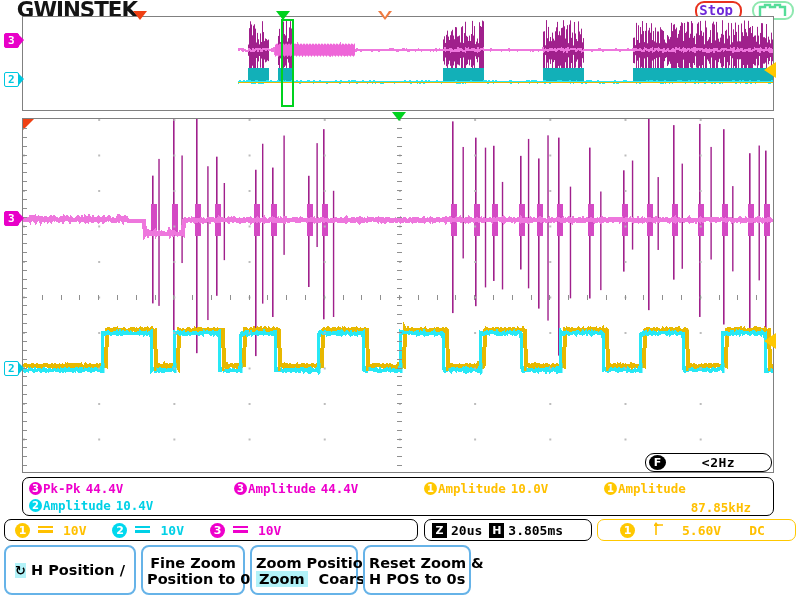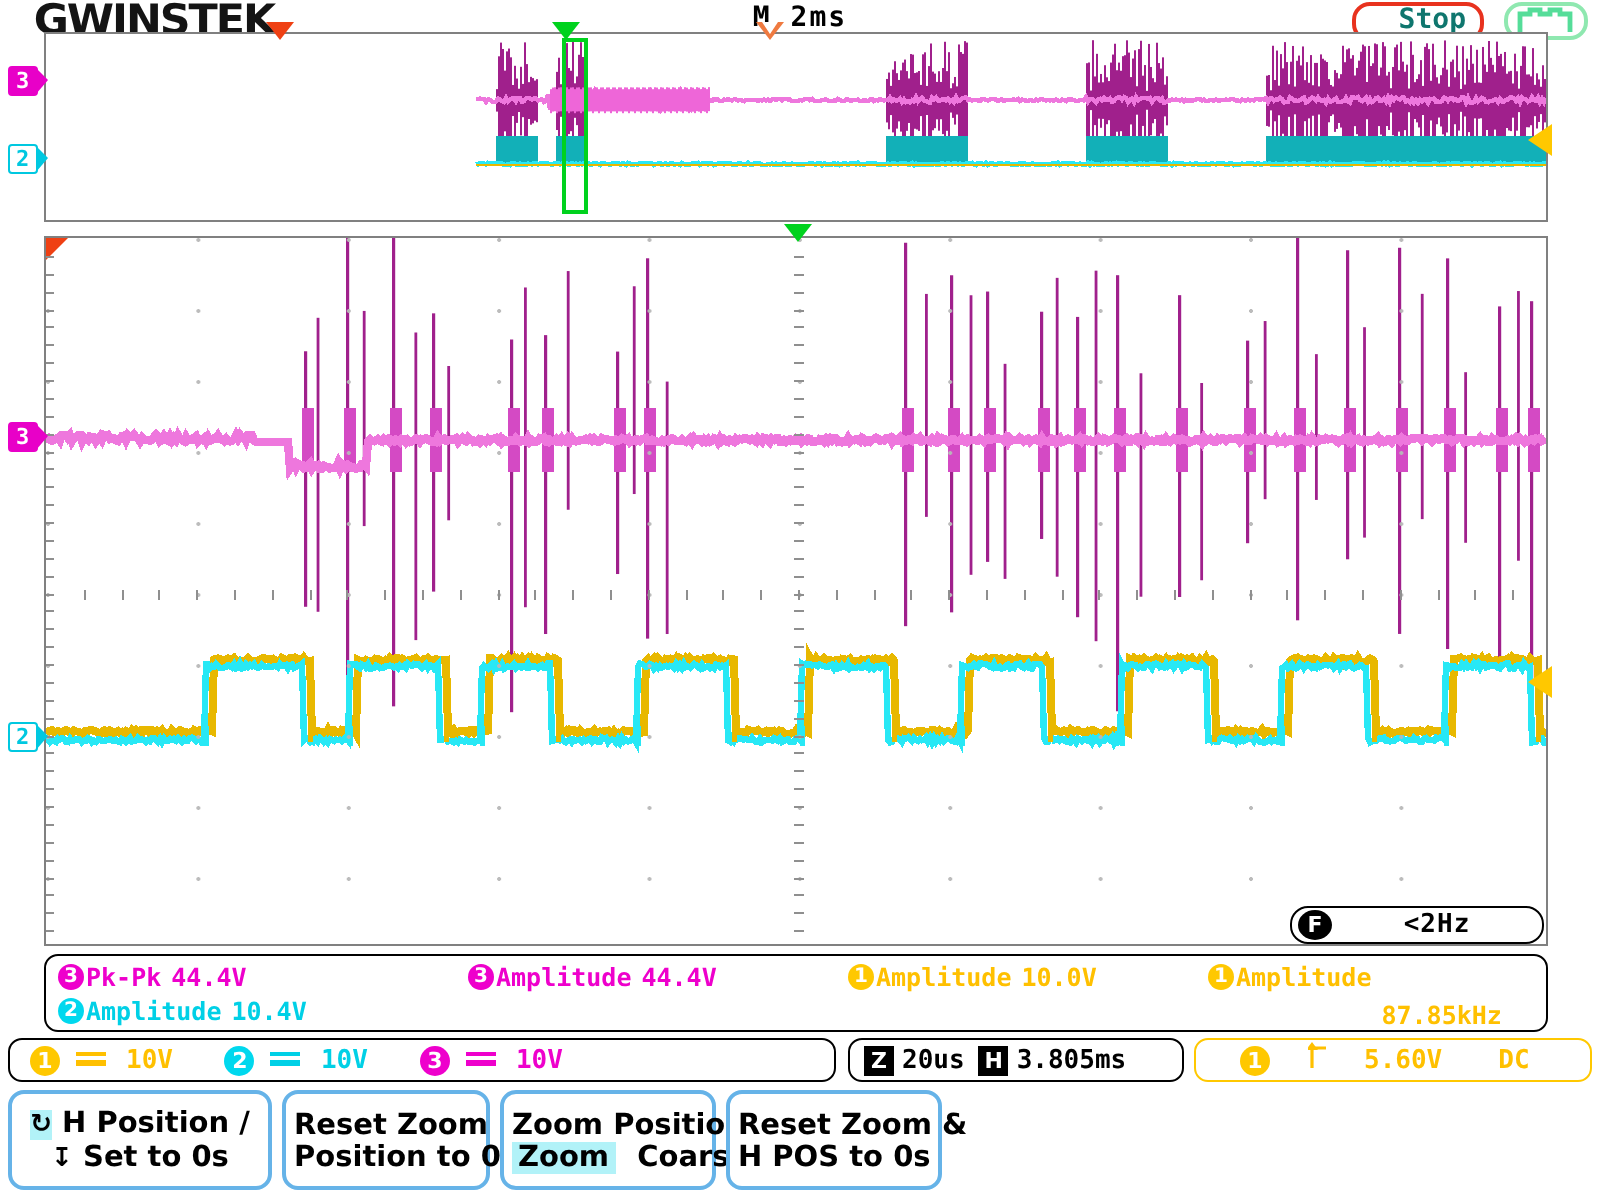--- a/index.html
+++ b/index.html
@@ -27,22 +27,22 @@
   }
   .timebase {
     position: absolute; left: 0; top: 1px; width: 800px;
     text-align: center;
     font-size: 14px; font-weight: bold; color: #000;
     letter-spacing: 1px;
   }
   .stop-badge {
     position: absolute; right: 58px; top: 1px;
     border: 2px solid #e8321e; border-radius: 9px;
-    color: #0f766e; font-weight: bold; font-size: 14px;
-    padding: 0px 7px 1px 21px;
+    color: #6d28d9; font-weight: bold; font-size: 14px;
+    padding: 0px 7px 1px 2px;
     background: #fff;
     line-height: 15px;
   }
   .acq-badge {
     position: absolute; right: 6px; top: 1px;
     width: 42px; height: 19px;
     border: 2px solid #8fe8b0; border-radius: 9px;
     background: #fff;
   }
   .acq-badge svg { display:block; }
@@ -241,21 +241,20 @@
   .hl-val { background: #b2f2f8; color: #1a6a6a; font-family: "DejaVu Sans Mono", monospace; font-size: 12.5px; padding: 0 2px; }
   .ic-round { color: #000; font-size: 13px; }
   .skey-sel { background: #b2f2f8; padding: 0 3px; }
 </style>
 </head>
 <body>
 
 <div id="scope">
 
   <div class="logo">GWINSTEK</div>
-  <div class="timebase">M  2ms</div>
   <div class="stop-badge">Stop</div>
   <div class="acq-badge">
     <svg width="38" height="15" viewBox="0 0 38 15">
       <path d="M6 13 L6 4 L11 4 L11 2 L16 2 L16 4 L21 4 L21 2 L26 2 L26 4 L31 4 L31 13" fill="none" stroke="#55dd99" stroke-width="2.4"></path>
     </svg>
   </div>
 
   <div id="overview">
     <svg id="ov-svg" width="750" height="93" viewBox="0 0 750 93">
         <rect x="225" y="27.566333883472872" width="1" height="11.229576640822728" fill="#a0208c"></rect>
@@ -1102,28 +1101,24 @@
     <span style="margin-left:28px;">DC</span>
   </div>
 
   <div class="softkeys">
 
     <div class="skey" style="width:132px;">
       <div class="line">
         <span class="ic-round hl">↻</span>
         <span>H Position /</span>
       </div>
-      <div class="line">
-        <span class="ic-round">↧</span>
-        <span>Set to 0s</span>
-      </div>
     </div>
 
     <div class="skey" style="width:104px;">
-      <div class="line">Reset Zoom</div>
+      <div class="line">Fine Zoom</div>
       <div class="line">Position to 0s</div>
     </div>
 
     <div class="skey" style="width:108px;">
       <div class="line">Zoom Position</div>
       <div class="line">
         <span class="skey-sel">Zoom</span>
         <span style="margin-left:6px;">Coarse</span>
       </div>
     </div>

